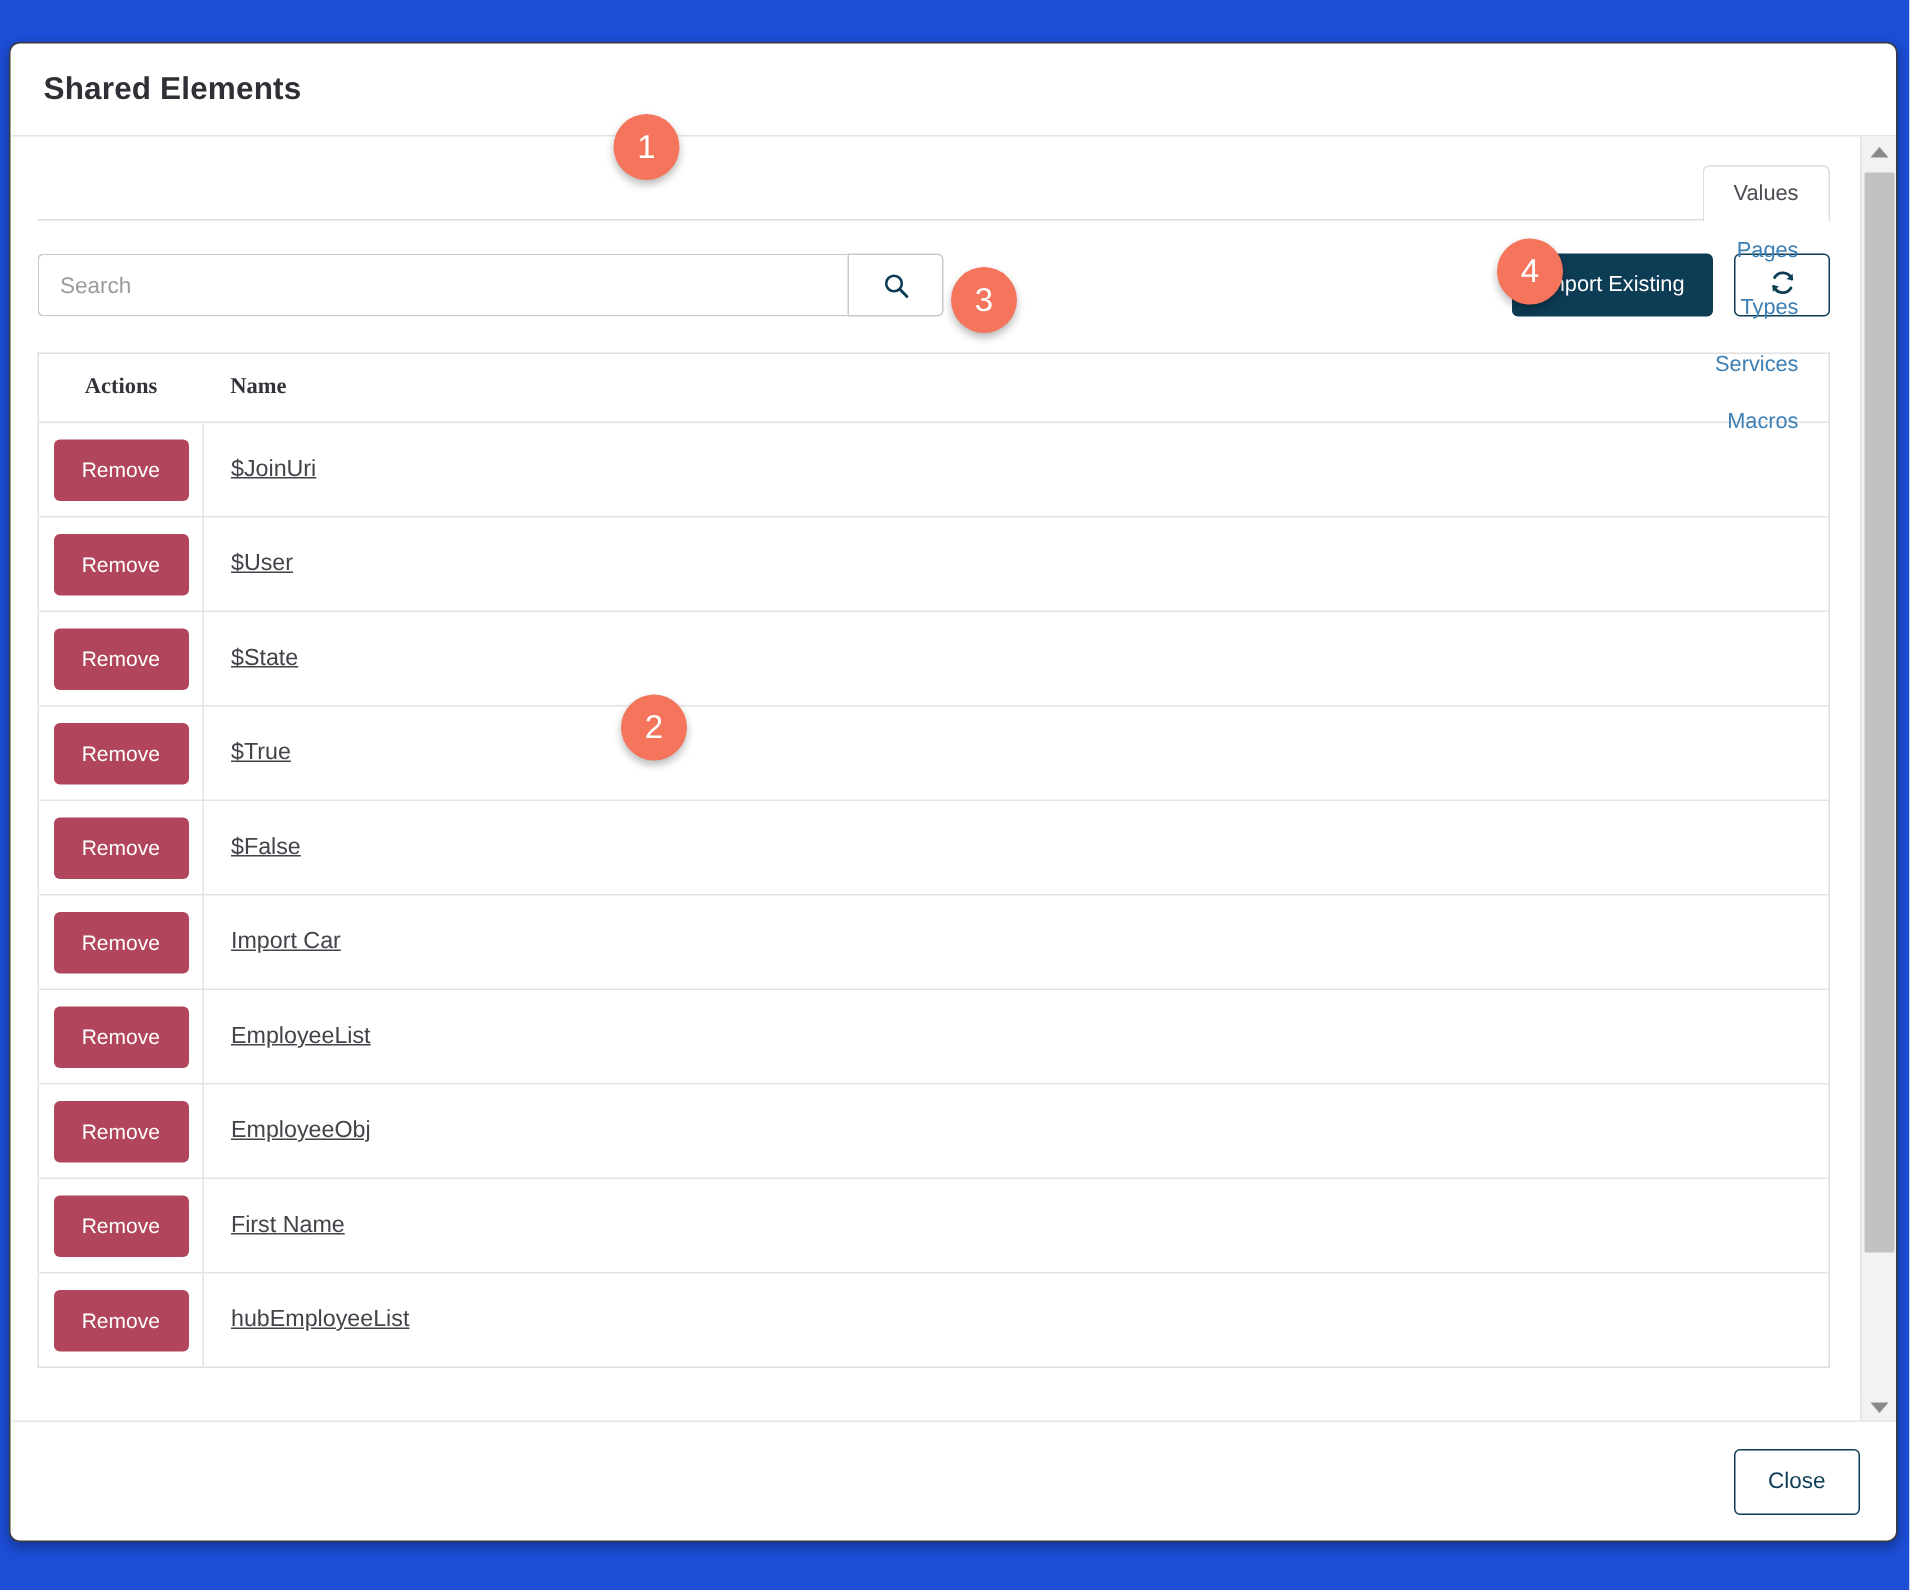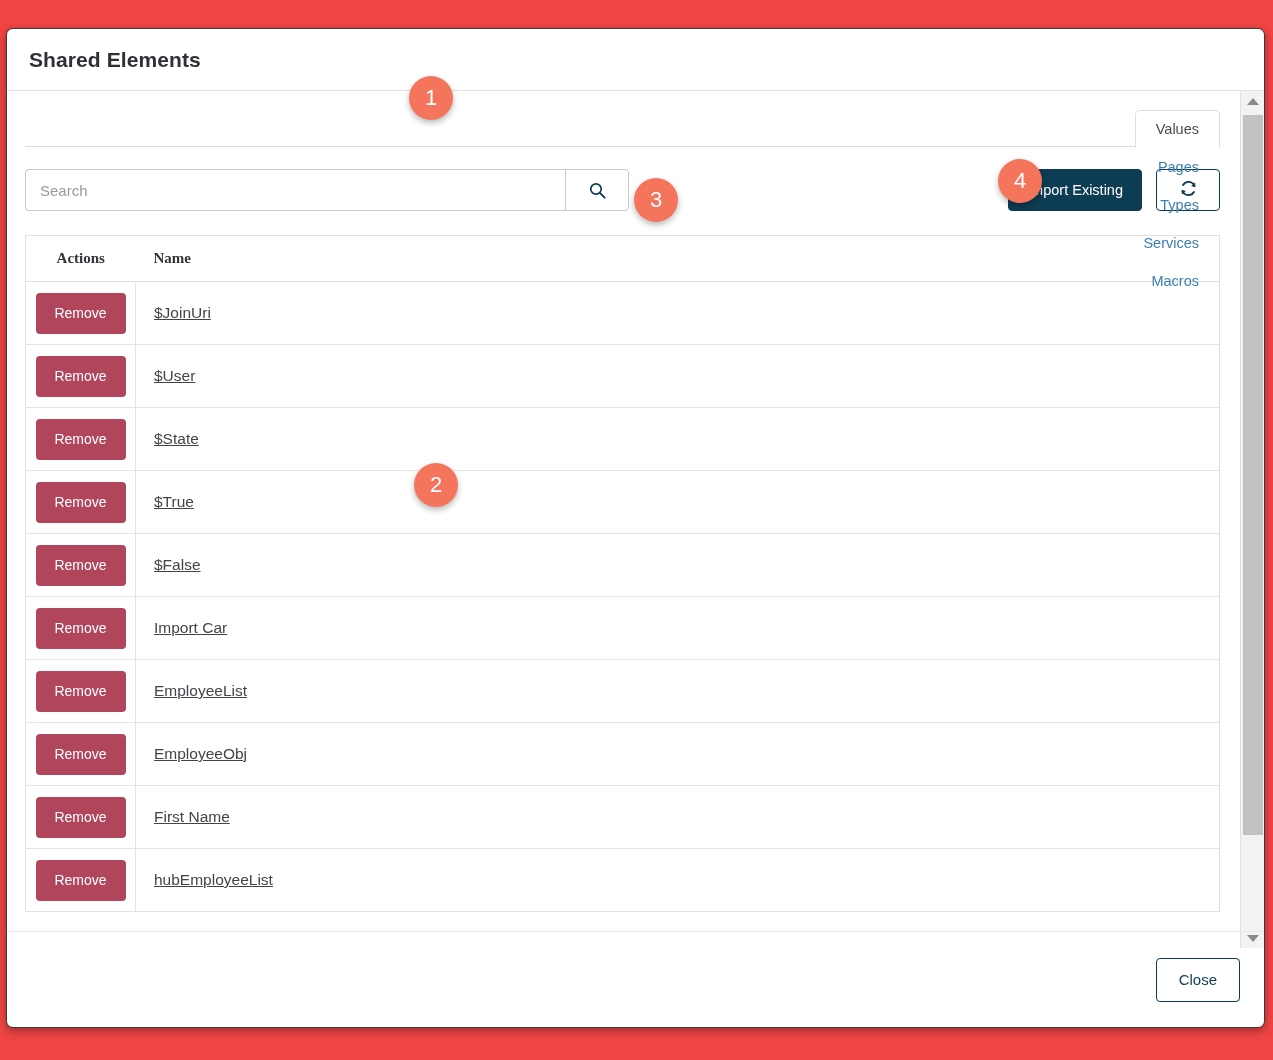--- a/index.html
+++ b/index.html
@@ -10,21 +10,21 @@
     height: 1060px;
     background: #ffffff;
     font-family: "Liberation Sans", sans-serif;
   }
 
   #app {
     position: relative;
     width: 1273px;
     height: 1060px;
     overflow: hidden;
-    background: #ef4444;
+    background: #1d4ed8;
   }
 
   
   .modal {
     position: absolute;
     left: 6px;
     top: 28px;
     width: 1259px;
     height: 1000px;
     background: #ffffff;
@@ -52,21 +52,21 @@
     position: relative;
     height: 857px;
     padding: 0;
   }
 
   .modal-footer {
     position: absolute;
     left: 0;
     right: 0;
     bottom: 0;
-    height: 96px;
+    height: 80px;
     border-top: 1px solid #e6e6e6;
     display: flex;
     align-items: center;
     justify-content: flex-end;
     padding-right: 24px;
   }
 
   
   .scroll-region {
     position: absolute;

